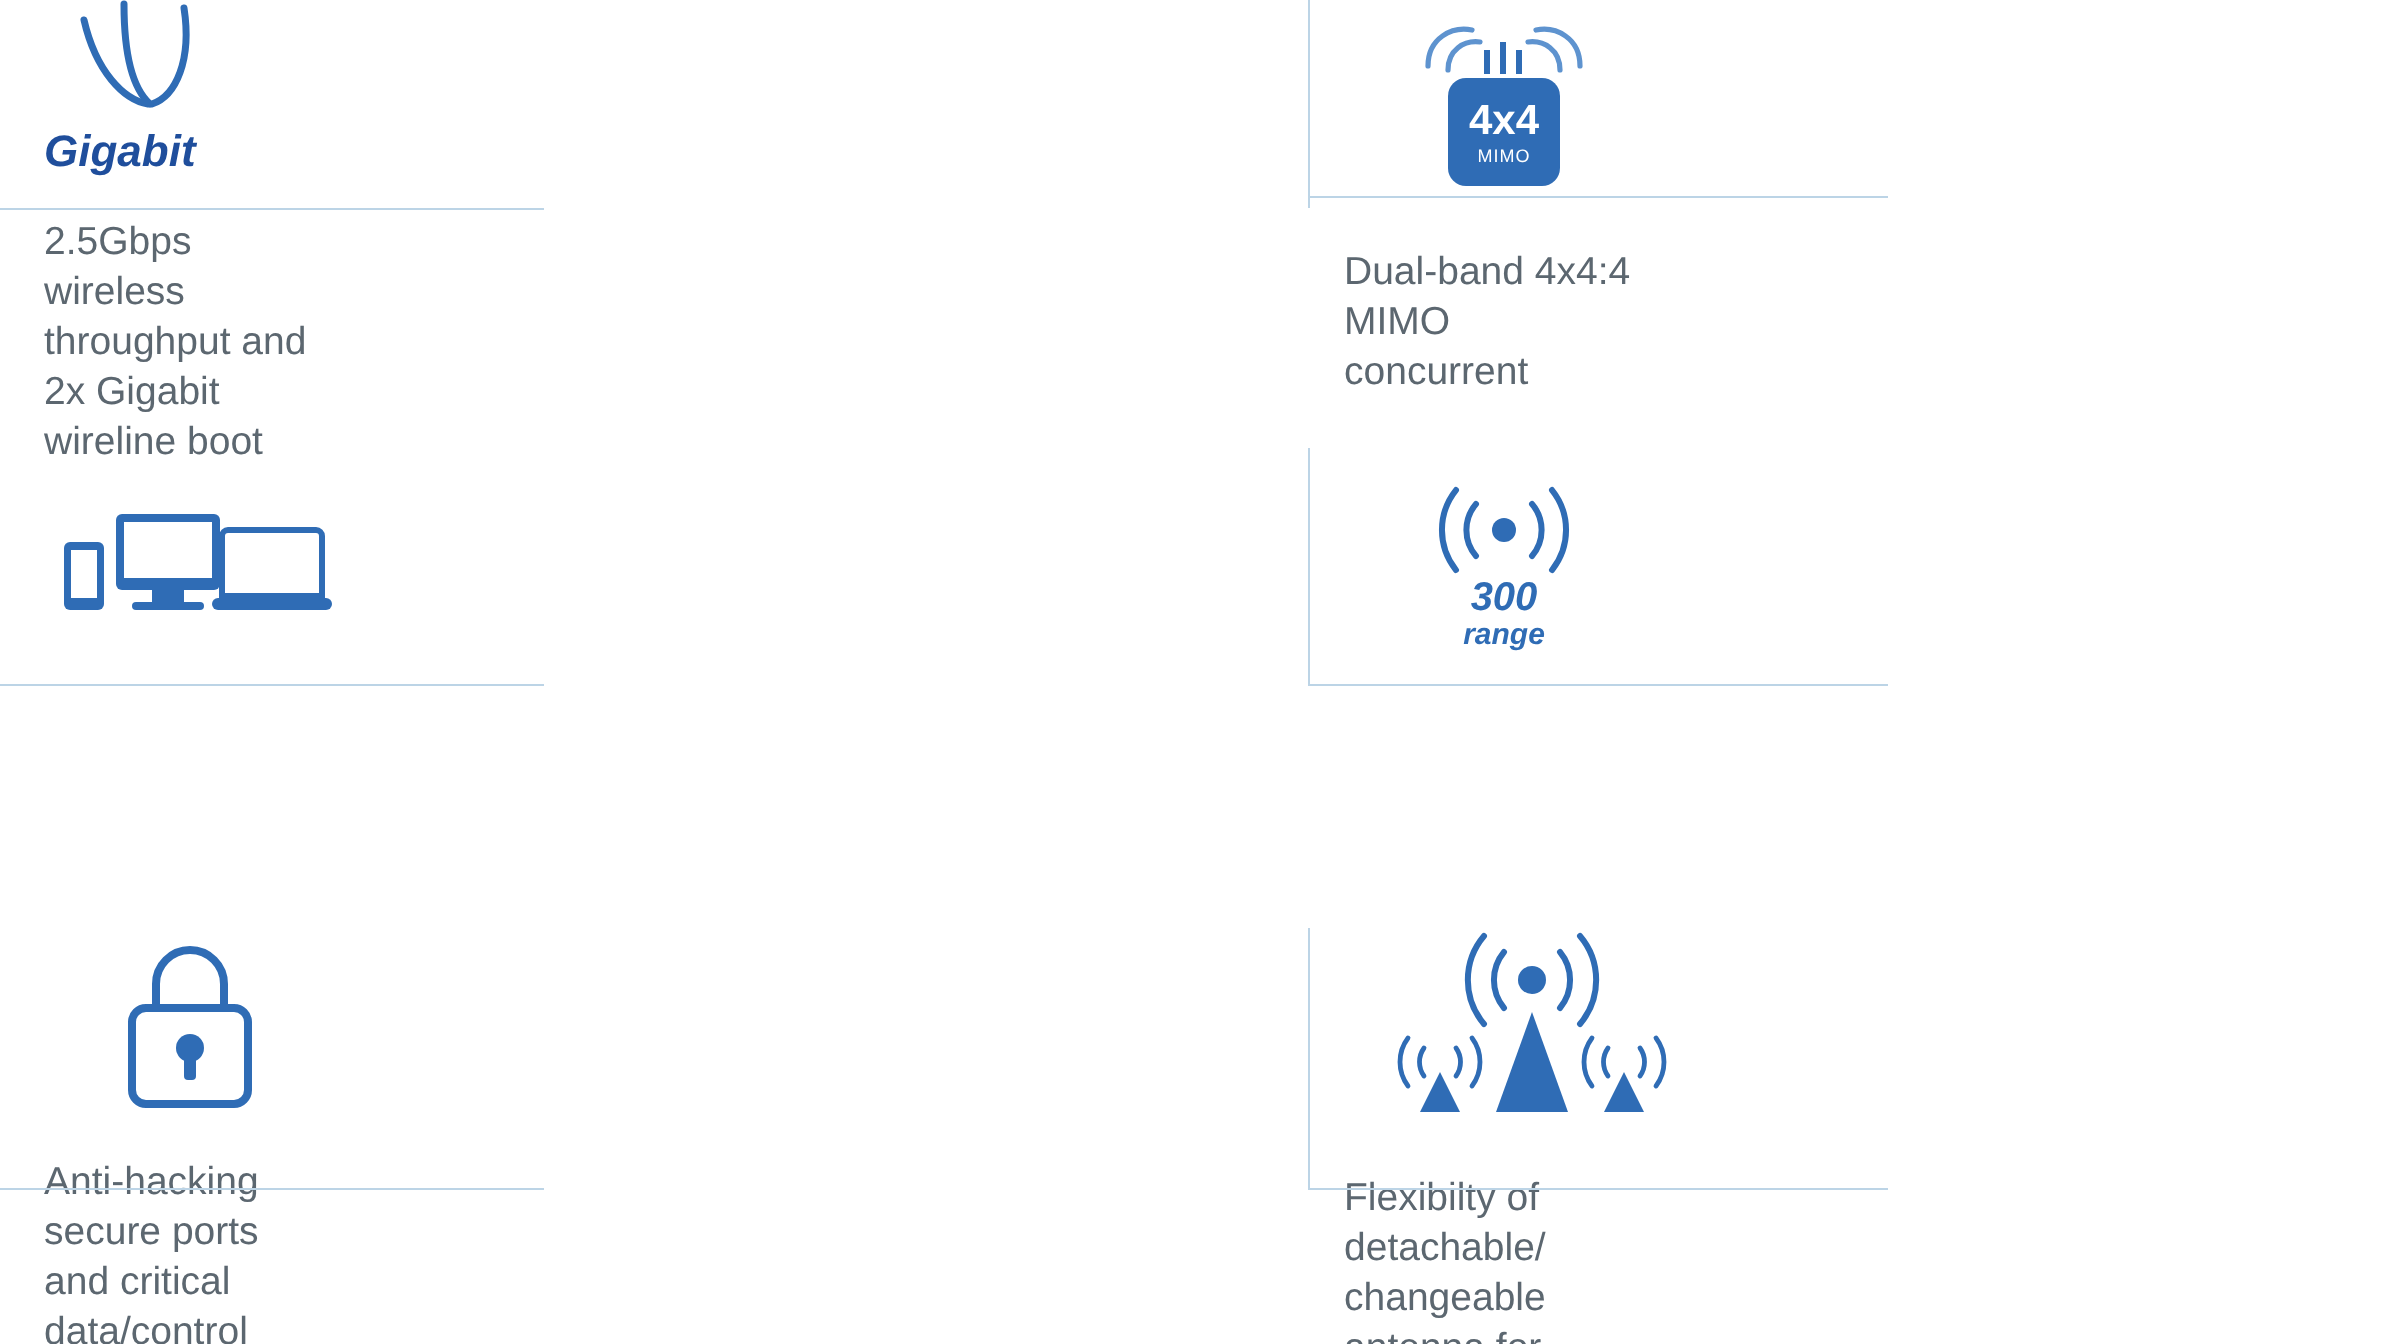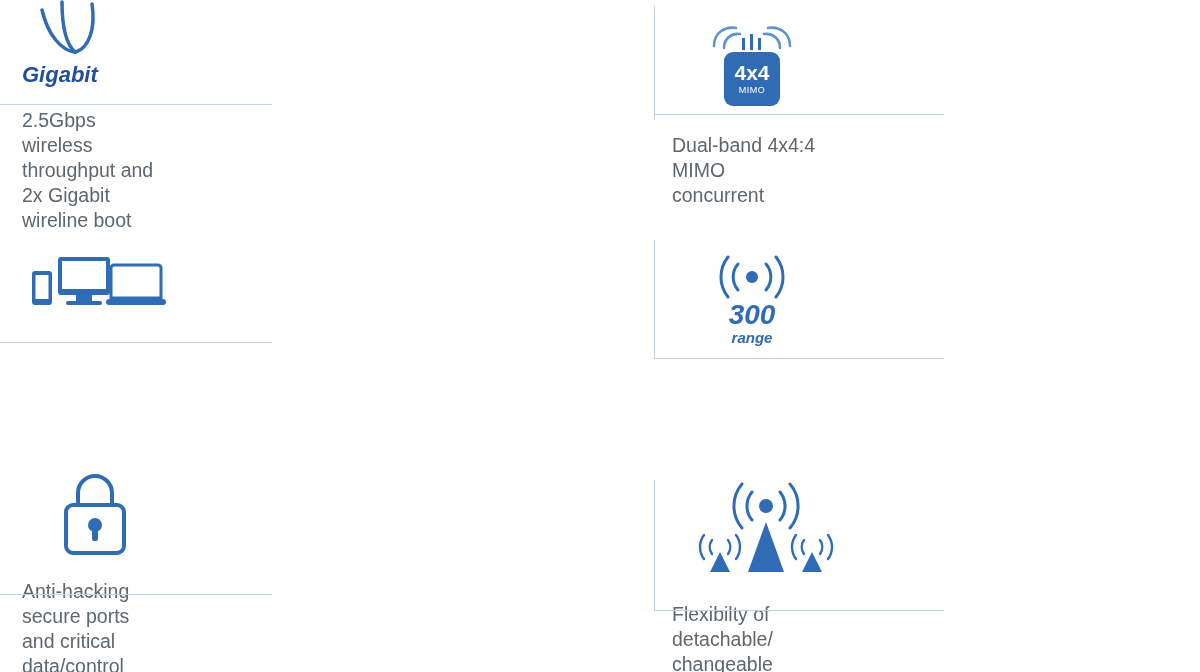--- a/index.html
+++ b/index.html
@@ -24,21 +24,21 @@
     gap: 16px;
   }
   .cell {
     position: relative;
     box-sizing: border-box;
     padding: 0 0 0 0;
     display: flex;
     flex-direction: column;
   }
   .col1 { padding-left: 22px; padding-right: 14px; }
-  .col2 { padding-left: 474px; padding-right: 14px; margin-top: 16px; }
+  .col2 { padding-left: 474px; padding-right: 14px; }
   .col3 { padding-left: 924px; padding-right: 4px; }
 
   
   .icon-box {
     height: 104px;
     display: flex;
     align-items: center;
     justify-content: flex-start;
   }
   .r2 .icon-box { height: 118px; }
@@ -96,21 +96,21 @@
   .mimo-badge .small { font-size: 9px; margin-top: 3px; letter-spacing: .5px; }
 
   .meters-word {
     text-align: center;
     font-weight: bold;
     font-style: italic;
     color: #2f6cb5;
     line-height: 1;
     margin-top: 2px;
   }
-  .meters-word .n { font-size: 28px; display: block; }
+  .meters-word .n { font-size: 20px; display: block; }
   .meters-word .m { font-size: 15px; display: block; margin-top: 1px; }
 </style>
 </head>
 <body>
 
 <div class="grid">
 
   <div class="cell col1 r1 c-row1">
     <div class="icon-box">
       <div class="icon-inner gigabit-wrap">

